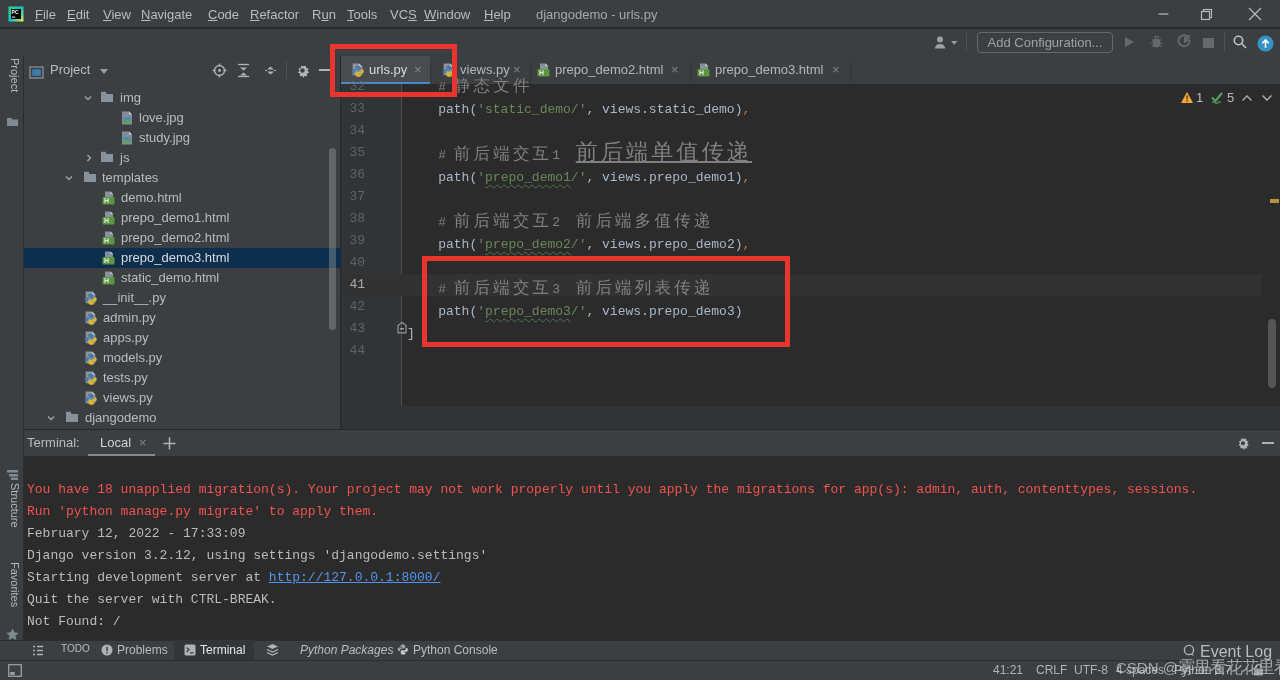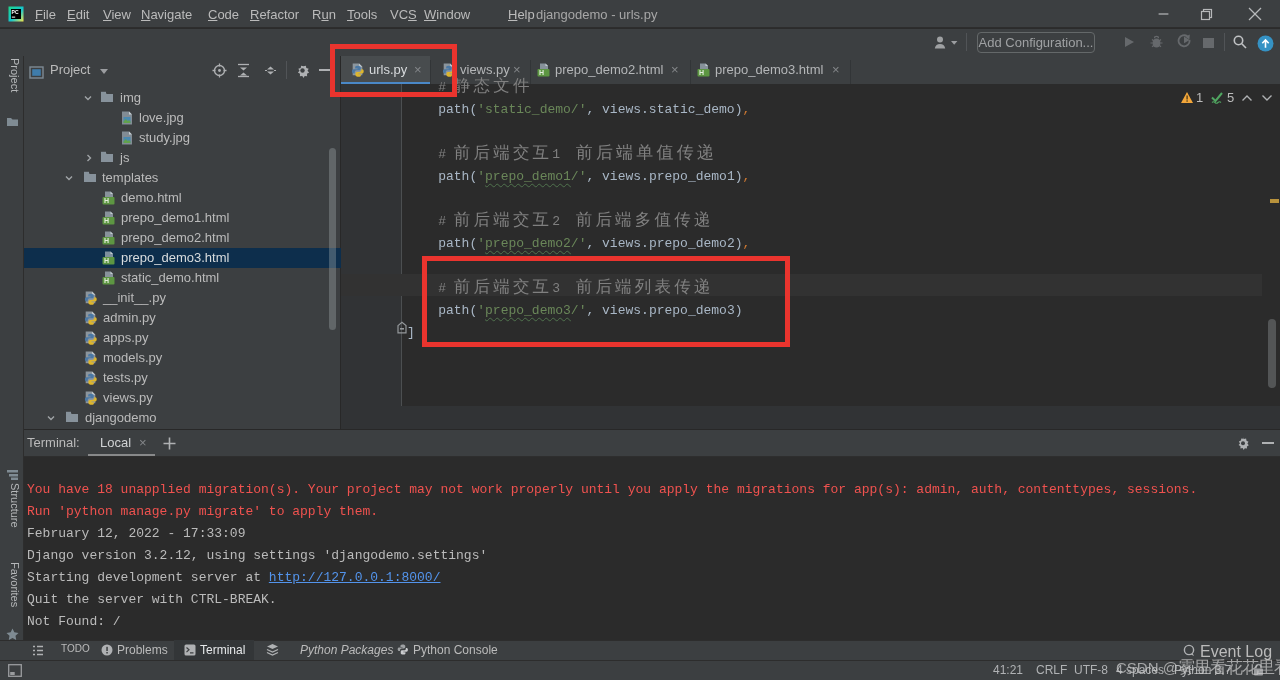--- a/index.html
+++ b/index.html
@@ -33,41 +33,41 @@
       <span class="abs" style="left:35px;top:0;"><u>F</u>ile</span>
       <span class="abs" style="left:67px;top:0;"><u>E</u>dit</span>
       <span class="abs" style="left:103px;top:0;"><u>V</u>iew</span>
       <span class="abs" style="left:141px;top:0;"><u>N</u>avigate</span>
       <span class="abs" style="left:208px;top:0;"><u>C</u>ode</span>
       <span class="abs" style="left:250px;top:0;"><u>R</u>efactor</span>
       <span class="abs" style="left:312px;top:0;">R<u>u</u>n</span>
       <span class="abs" style="left:347px;top:0;"><u>T</u>ools</span>
       <span class="abs" style="left:390px;top:0;">VC<u>S</u></span>
       <span class="abs" style="left:424px;top:0;"><u>W</u>indow</span>
-      <span class="abs" style="left:484px;top:0;margin-left:24px;"><u>H</u>elp</span>
+      <span class="abs" style="left:484px;top:0;"><u>H</u>elp</span>
     </div>
   <div class="abs" style="left:536px;top:7px;color:#a7a7a7;">djangodemo - urls.py</div>
 
   <svg class="abs" style="left:1150px;top:0;" width="130" height="28">
     <line x1="8.6" y1="14" x2="18.4" y2="14" stroke="#b6b8ba" stroke-width="1.2"></line>
     <rect x="53.5" y="9.5" width="8" height="8" fill="none" stroke="#b6b8ba" stroke-width="1.2"></rect>
     <rect x="51.5" y="11.5" width="8" height="8" fill="#3c3f41" stroke="#b6b8ba" stroke-width="1.2"></rect>
     <line x1="99" y1="8" x2="111" y2="20" stroke="#b6b8ba" stroke-width="1.3"></line>
     <line x1="111" y1="8" x2="99" y2="20" stroke="#b6b8ba" stroke-width="1.3"></line>
   </svg>
 
   <div class="abs" style="left:0;top:29px;width:1280px;height:27px;background:#3c3f41;"></div>
   <div class="abs" id="toolbar-right" style="left:920px;top:28px;width:360px;height:28px;">
   <svg class="abs" style="left:12px;top:7px;" width="28" height="15">
         <circle cx="8" cy="4.6" r="3" fill="#9ea0a2"></circle>
         <path d="M2.8 13.5c.5-3.2 2.4-4.6 5.2-4.6s4.7 1.4 5.2 4.6z" fill="#9ea0a2"></path>
         <path d="M19 6l3.2 3.8L25.4 6z" fill="#9b9da0"></path>
       </svg>
   <div class="abs" style="left:46px;top:5px;width:1px;height:18px;background:#515457;"></div>
-  <div class="abs" style="left:57px;top:4px;width:118px;height:21px;border:1px solid #646869;border-radius:4px;text-align:center;line-height:19px;color:#9fa1a3;">Add Configuration...</div>
+  <div class="abs" style="left:57px;top:4px;width:136px;height:21px;border:1px solid #646869;border-radius:4px;text-align:center;line-height:19px;color:#9fa1a3;">Add Configuration...</div>
   <svg class="abs" style="left:202px;top:7px;" width="14" height="14">
         <path d="M3 2l9 5-9 5z" fill="#66696c"></path>
       </svg>
   <svg class="abs" style="left:229px;top:6px;" width="15" height="15">
         <ellipse cx="7.5" cy="9" rx="4" ry="4.6" fill="#66696c"></ellipse>
         <path d="M3 5.5L5 7M12 5.5L10 7M1.5 9h2.2M11.3 9h2.2M3 12.8L5 11.3M12 12.8L10 11.3M5.5 4.2c0-2.4 4-2.4 4 0" stroke="#66696c" stroke-width="1.2" fill="none"></path>
       </svg>
   <svg class="abs" style="left:256px;top:6px;" width="17" height="16">
         <path d="M11.5 2.5 A5.5 5.5 0 1 0 13.5 6" fill="none" stroke="#66696c" stroke-width="1.8"></path>
         <path d="M13.8 0.5l-0.4 5-4-2.8z" fill="#66696c"></path>
@@ -353,25 +353,38 @@
   <div class="abs" style="left:374px;top:6px;color:#b4b6b8;">prepo_demo3.html</div>
   <div class="abs" style="left:491px;top:6px;color:#84878a;">×</div>
   <div class="abs" style="left:509px;top:4px;width:1px;height:24px;background:#323537;"></div>
 </div>
   <div class="abs" style="left:341px;top:84px;width:939px;height:322px;background:#2b2b2b;"></div>
   <div class="abs" style="left:341px;top:84px;width:61px;height:322px;background:#313335;border-right:1px solid #4c4f51;"></div>
 
   <div class="abs" style="left:341px;top:274px;width:921px;height:22px;background:#323232;"></div>
   <div class="abs" style="left:341px;top:406px;width:939px;height:23px;background:#313335;"></div>
 
+  <pre class="abs" id="gutter" style="left:341px;top:76px;width:24px;text-align:right;font-size:13px;line-height:22px;color:#606366;">32
+33
+34
+35
+36
+37
+38
+39
+40
+<span style="color:#a8acb0;">41</span>
+42
+43
+44</pre>
 
   <pre class="abs" id="code" style="left:407px;top:76px;font-size:13px;line-height:22px;color:#a9b7c6;"><span style="color:#808080;">    # <span style="font-size:16.5px;letter-spacing:3.2px;line-height:22px;">静态文件</span></span>
     path(<span style="color:#6a8759;">'static_demo/'</span>, views.static_demo)<span style="color:#cc7832;">,</span>
 
-<span style="color:#808080;">    # <span style="font-size:16.5px;letter-spacing:3.2px;line-height:22px;">前后端交互</span>1&nbsp;&nbsp;<span style="font-size:17px;letter-spacing:3.2px;line-height:22px;">前后端单值传递</span></span>
+<span style="color:#808080;">    # <span style="font-size:16.5px;letter-spacing:3.2px;line-height:22px;">前后端交互</span>1&nbsp;&nbsp;<span style="font-size:22px;letter-spacing:3.2px;line-height:22px;text-decoration:underline;">前后端单值传递</span></span>
     path(<span style="color:#6a8759;">'<span style="text-decoration:underline wavy #50724d 1px;text-underline-offset:3px;">prepo_demo1</span>/'</span>, views.prepo_demo1)<span style="color:#cc7832;">,</span>
 
 <span style="color:#808080;">    # <span style="font-size:16.5px;letter-spacing:3.2px;line-height:22px;">前后端交互</span>2&nbsp;&nbsp;<span style="font-size:16.5px;letter-spacing:3.2px;line-height:22px;">前后端多值传递</span></span>
     path(<span style="color:#6a8759;">'<span style="text-decoration:underline wavy #50724d 1px;text-underline-offset:3px;">prepo_demo2</span>/'</span>, views.prepo_demo2)<span style="color:#cc7832;">,</span>
 
 <span style="color:#808080;">    # <span style="font-size:16.5px;letter-spacing:3.2px;line-height:22px;">前后端交互</span>3&nbsp;&nbsp;<span style="font-size:16.5px;letter-spacing:3.2px;line-height:22px;">前后端列表传递</span></span>
     path(<span style="color:#6a8759;">'<span style="text-decoration:underline wavy #50724d 1px;text-underline-offset:3px;">prepo_demo3</span>/'</span>, views.prepo_demo3)
 ]
 </pre>
 

